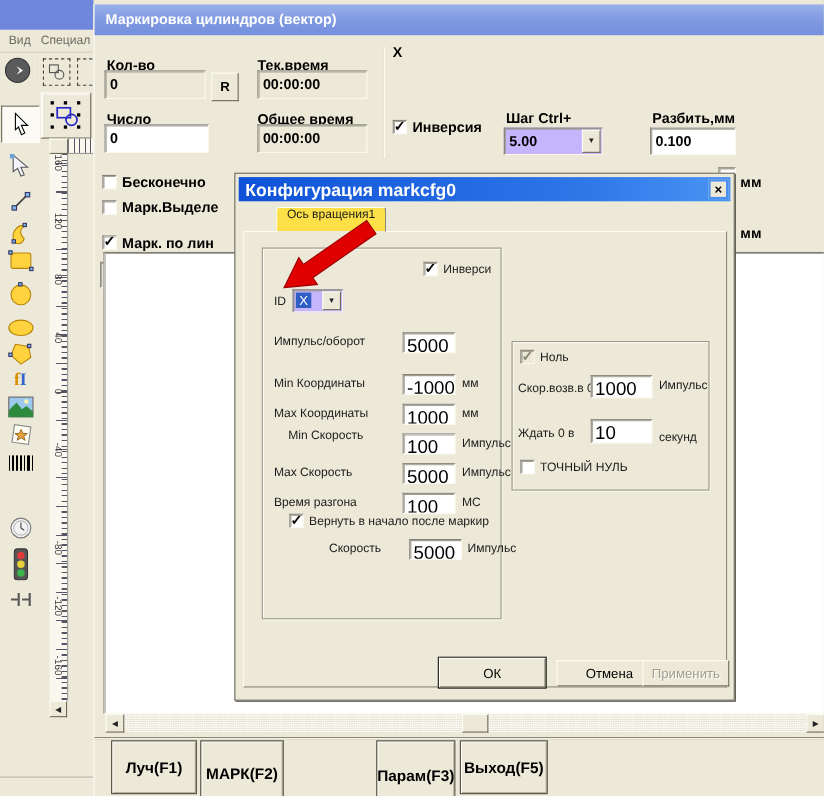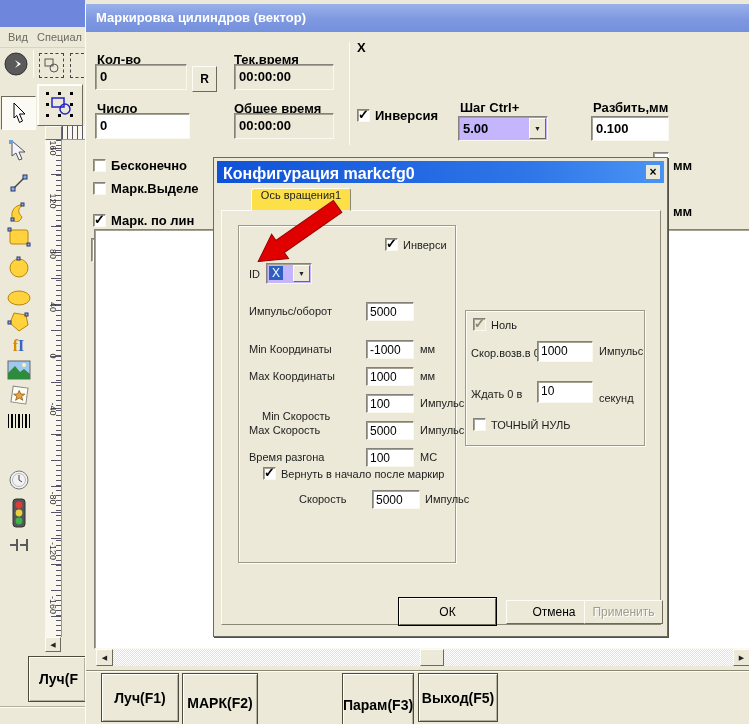--- a/index.html
+++ b/index.html
@@ -12,21 +12,21 @@
 
   
   .sunken { background:#fff; border:1px solid; border-color:#84827a #fbf9ef #fbf9ef #84827a;
             box-shadow: inset 1px 1px 0 #a5a294; }
   .ro { background:#ece9d8; }
   .raised { background:#ece9d8; border:1px solid; border-color:#fdfcf5 #6e6a5a #6e6a5a #fdfcf5; }
   .hardbtn { background:#ece9d8; border:1px solid #4e4b3e;
              box-shadow: inset 1px 1px 0 #fff, inset -1px -1px 0 #b5b1a0; }
   .groupbox { border:1px solid #9c9a8a; box-shadow: inset 1px 1px 0 #fdfcf5, 1px 1px 0 #fdfcf5; }
   .fieldtxt { font-size:13px; font-weight:bold; padding:4px 4px; overflow:hidden; }
-  .dfieldtxt { font-size:12px; padding:2px 3px; overflow:hidden; }
+  .dfieldtxt { font-size:17px; padding:2px 3px; overflow:hidden; }
   .lbl { font-size:13px; font-weight:bold; color:#000; white-space:nowrap; }
   .dlbl { font-size:11px; color:#1c1c1c; white-space:nowrap; }
 
   
   .cb { display:flex; align-items:center; gap:5px; }
   .cbbox { width:13px; height:13px; background:#fff; flex:0 0 13px;
            border:1px solid; border-color:#84827a #fbf9ef #fbf9ef #84827a;
            box-shadow: inset 1px 1px 0 #a5a294; position:relative; }
   .cbbox.checked::after { content:"✓"; position:absolute; left:0px; top:-3px;
            font-size:13px; font-weight:bold; color:#000; }
@@ -222,21 +222,20 @@
   <span class="rulnum" style="top:493px;">-80</span>
   <span class="rulnum" style="top:546px;">-120</span>
   <span class="rulnum" style="top:600px;">-160</span>
 
   <div class="abs" style="left:62px;top:140px;width:23px;height:497px;background:#fff;overflow:hidden;margin-left:25px;">
     <span class="abs b" style="left:-6px;top:5px;font-size:15px;color:#000;">Dem</span>
     <div class="abs" style="left:0;top:222px;width:23px;border-top:1px dashed #555;"></div>
   </div>
   <div class="abs sbtn" style="left:45px;top:637px;width:16px;height:15px;">◀</div>
 
-  <div class="abs hardbtn fbtn" style="left:28px;top:656px;width:58px;height:46px;overflow:hidden;justify-content:flex-start;padding-left:10px;">Луч(F</div>
   <div class="abs" style="left:0;top:706px;width:85px;height:2px;background:#b3b09e;border-bottom:1px solid #fdfcf5;"></div>
 
   <div class="abs" style="left:85px;top:4px;width:664px;height:720px;background:#ece9d8;border-left:1px solid #fdfcf7;z-index:10;">
 
     <div id="win-titlebar" class="abs" style="left:0;top:0;width:664px;height:28px;">
       <span class="abs b" style="left:10px;top:6px;font-size:13px;color:#fff;">Маркировка цилиндров (вектор)</span>
     </div>
 
     <span class="abs lbl" style="left:11px;top:48px;">Кол-во</span>
     <div class="abs sunken ro fieldtxt" style="left:9px;top:60px;width:92px;height:26px;">0</div>
@@ -332,21 +331,21 @@
       <div class="abs sunken dfieldtxt" style="left:127px;top:76px;width:48px;height:19px;">5000</div>
 
       <span class="abs dlbl" style="left:10px;top:117px;">Min Координаты</span>
       <div class="abs sunken dfieldtxt" style="left:127px;top:114px;width:48px;height:19px;">-1000</div>
       <span class="abs dlbl" style="left:181px;top:117px;">мм</span>
 
       <span class="abs dlbl" style="left:10px;top:144px;">Max Координаты</span>
       <div class="abs sunken dfieldtxt" style="left:127px;top:141px;width:48px;height:19px;">1000</div>
       <span class="abs dlbl" style="left:181px;top:144px;">мм</span>
 
-      <span class="abs dlbl" style="left:10px;top:184px;padding-left:13px;">Min Скорость</span>
+      <span class="abs dlbl" style="left:10px;top:164px;padding-left:13px;">Min Скорость</span>
       <div class="abs sunken dfieldtxt" style="left:127px;top:168px;width:48px;height:19px;">100</div>
       <span class="abs dlbl" style="left:181px;top:171px;">Импульс</span>
 
       <span class="abs dlbl" style="left:10px;top:198px;">Max Скорость</span>
       <div class="abs sunken dfieldtxt" style="left:127px;top:195px;width:48px;height:19px;">5000</div>
       <span class="abs dlbl" style="left:181px;top:198px;">Импульс</span>
 
       <span class="abs dlbl" style="left:10px;top:225px;">Время разгона</span>
       <div class="abs sunken dfieldtxt" style="left:127px;top:222px;width:48px;height:19px;">100</div>
       <span class="abs dlbl" style="left:181px;top:225px;">МС</span>

